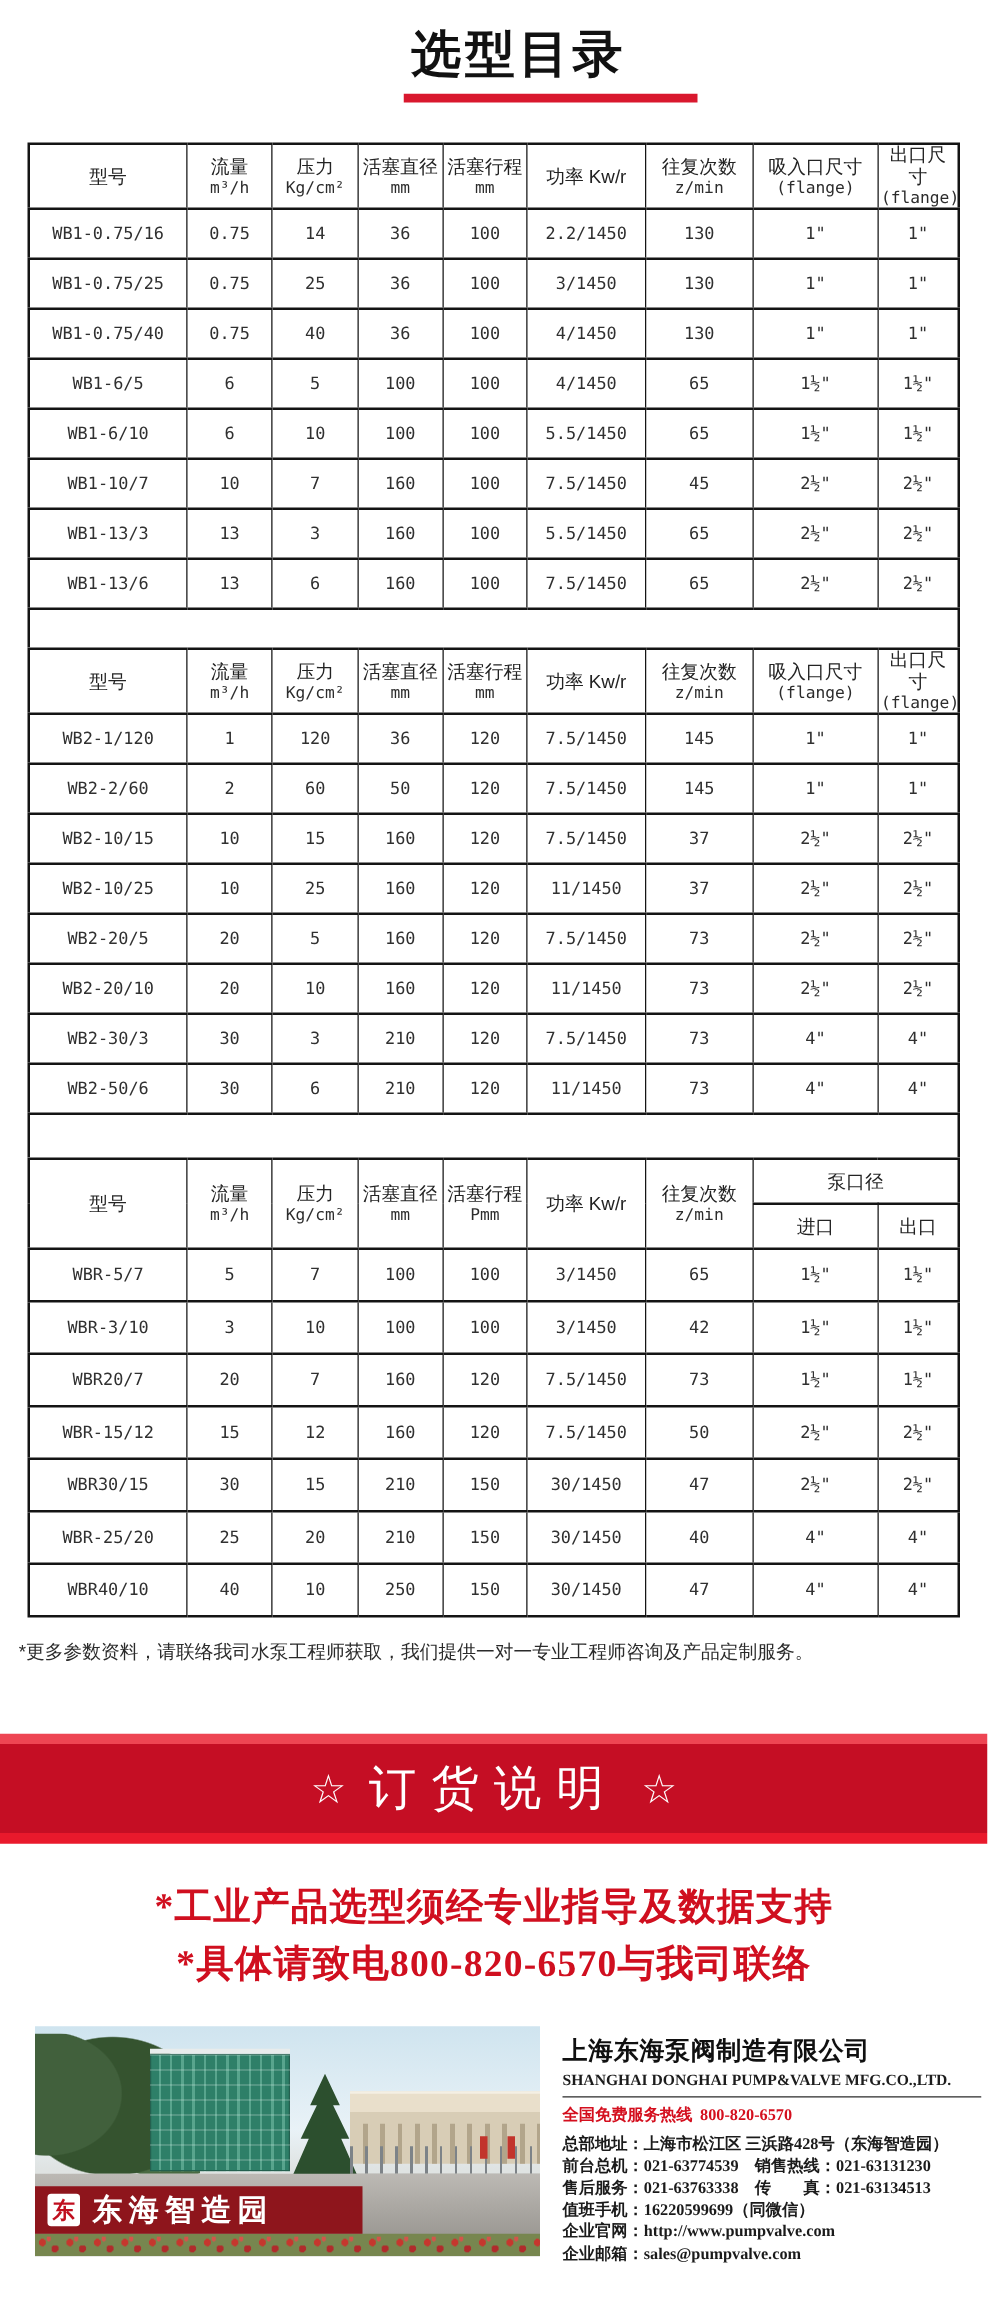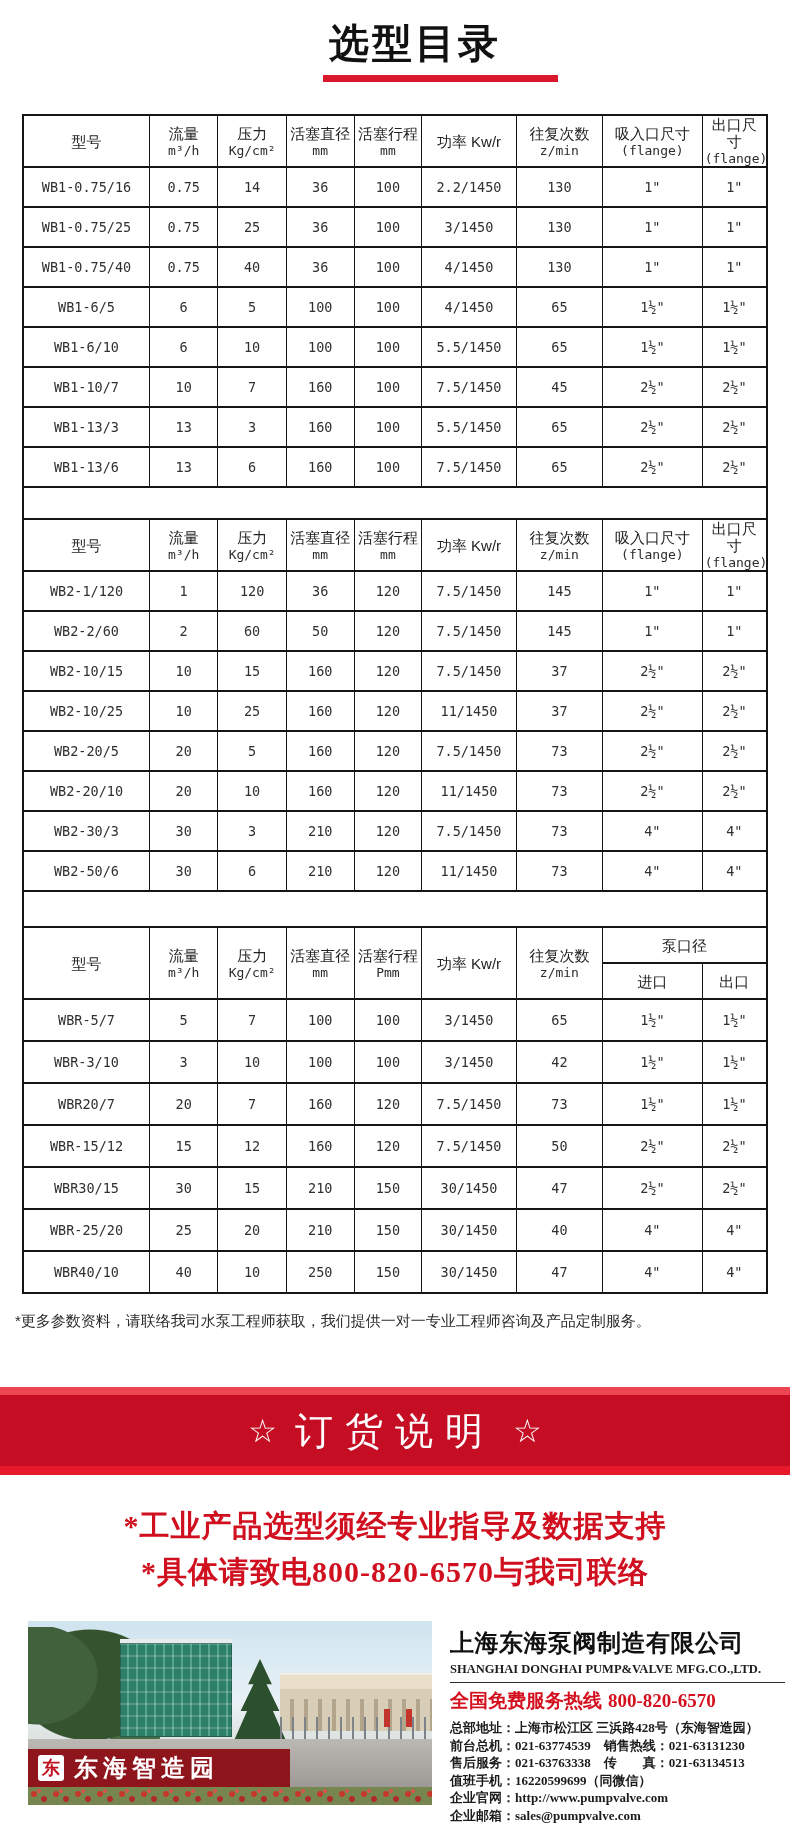--- a/index.html
+++ b/index.html
@@ -69,25 +69,25 @@
                      radial-gradient(circle 3px at 16px 12px,#b02c2c 95%,transparent),
                      radial-gradient(circle 2px at 11px 4px,#d4544a 95%,transparent);
     background-size:22px 18px;}
   .ph-sign{position:absolute;left:0;top:128px;width:262px;height:38px;background:#8e151c;
     display:flex;align-items:center;padding-left:10px;box-sizing:border-box;}
   .ph-logo{width:26px;height:26px;background:#fff;color:#c00f1f;border-radius:3px;
     display:flex;align-items:center;justify-content:center;font-weight:700;font-size:18px;margin-right:10px;}
   .ph-sign-text{color:#fff;font-weight:700;font-size:24px;letter-spacing:5px;}
 
   .contact{margin-left:18px;padding-top:6px;width:335px;}
-  .company-cn{font-size:24px;font-weight:700;color:#101010;letter-spacing:.5px;white-space:nowrap;}
+  .company-cn{font-size:20px;font-weight:700;color:#101010;letter-spacing:.5px;white-space:nowrap;}
   .company-en{font-family:"Liberation Serif",serif;font-weight:700;font-size:12.5px;color:#1c1c1c;
     margin-top:3px;white-space:nowrap;}
   .contact-divider{border:none;border-top:1.5px solid #2b2b2b;margin:5px 0 5px;}
-  .hotline{font-weight:700;font-size:19px;color:#d40f1e;white-space:nowrap;margin:1px 0 5px;}
+  .hotline{font-weight:700;font-size:13px;color:#d40f1e;white-space:nowrap;margin:1px 0 5px;}
   .hotline .num{font-family:"Liberation Serif",serif;margin-left:6px;}
   .detail{font-family:"Liberation Serif",serif;font-weight:700;font-size:13px;color:#1b1b1b;
     line-height:17.5px;white-space:nowrap;}
 </style>
 </head>
 <body>
 
 <div class="page">
 
   <h1 class="title">选型目录</h1>

